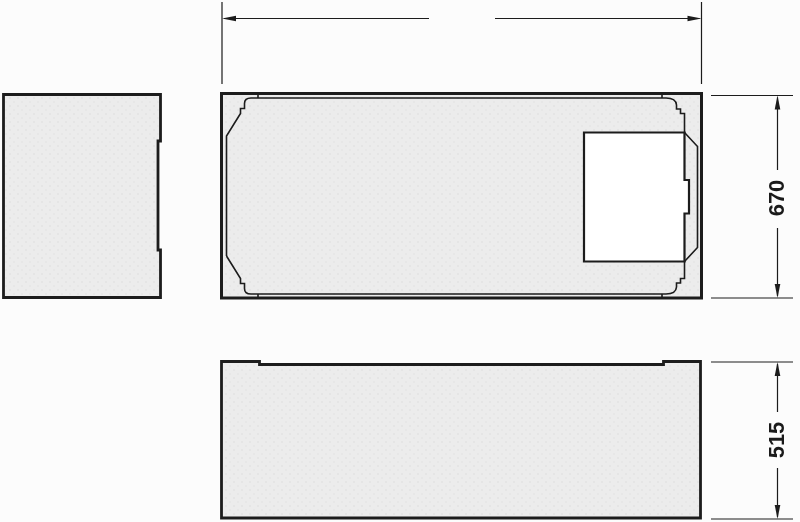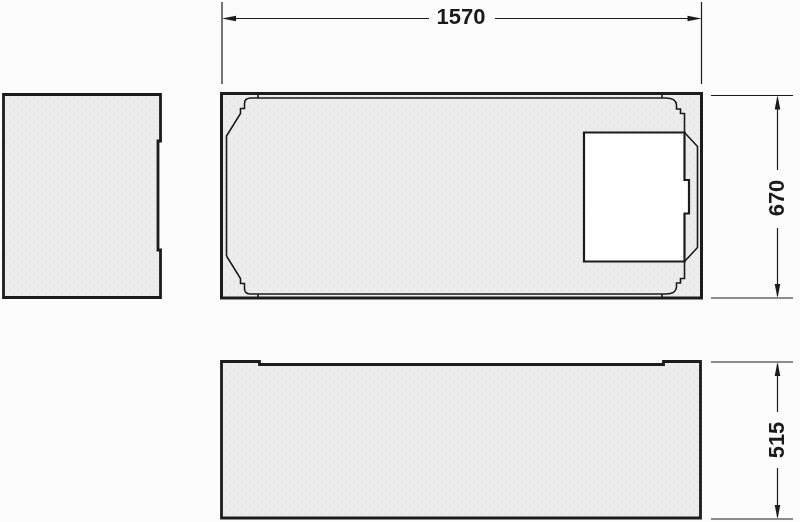--- a/index.html
+++ b/index.html
@@ -85,19 +85,18 @@
     </g>
 
     <g stroke="#1c1c1c" stroke-width="1.2" fill="none">
       <path d="M 711,362 H 793 M 711,519 H 793"></path>
       <path d="M 777.5,364 V 412 M 777.5,468 V 517"></path>
       <polygon points="777.5,362 774.7,376 780.3,376" fill="#1c1c1c" stroke="none"></polygon>
       <polygon points="777.5,519 774.7,505 780.3,505" fill="#1c1c1c" stroke="none"></polygon>
     </g>
   </svg>
 
-  <div class="dim-label horiz">1570</div>
 
   <div class="dim-label vert depth">670</div>
 
   <div class="dim-label vert height">515</div>
 
 </div>
 
 </body></html>

